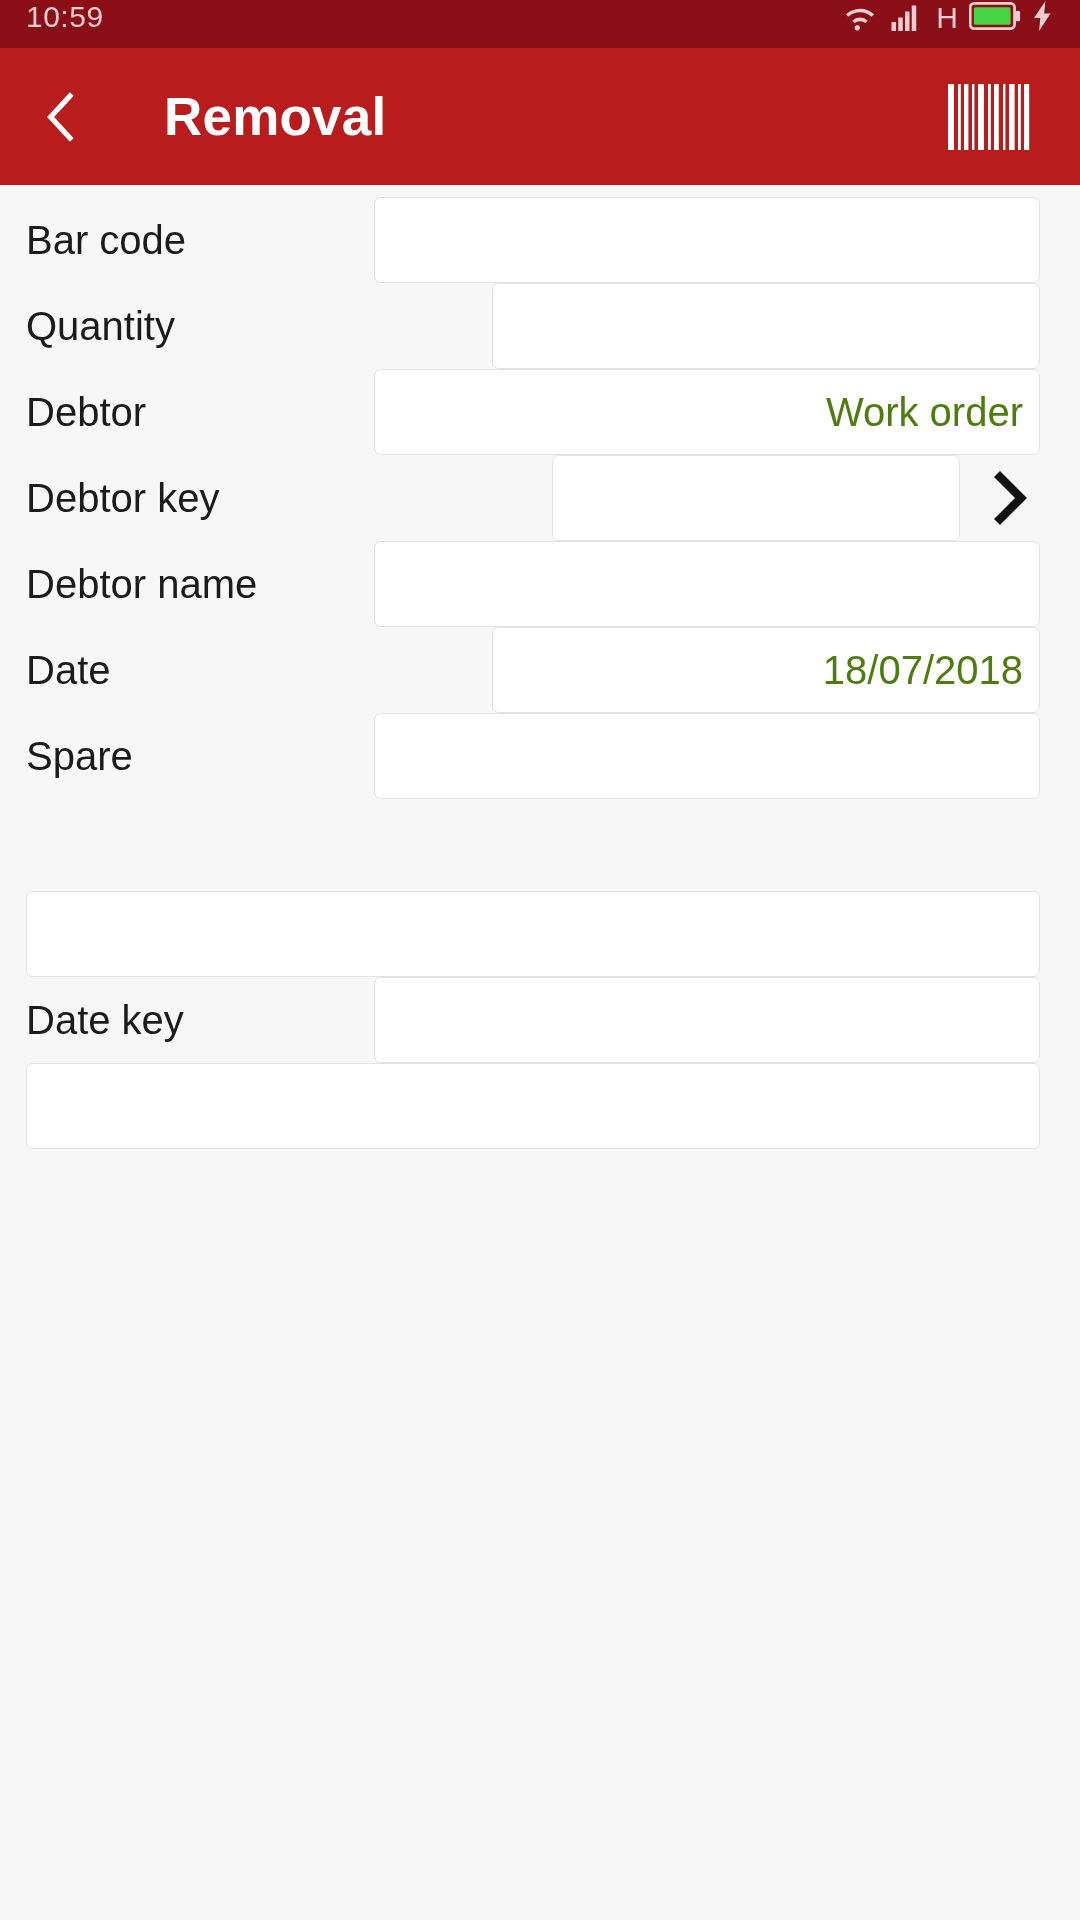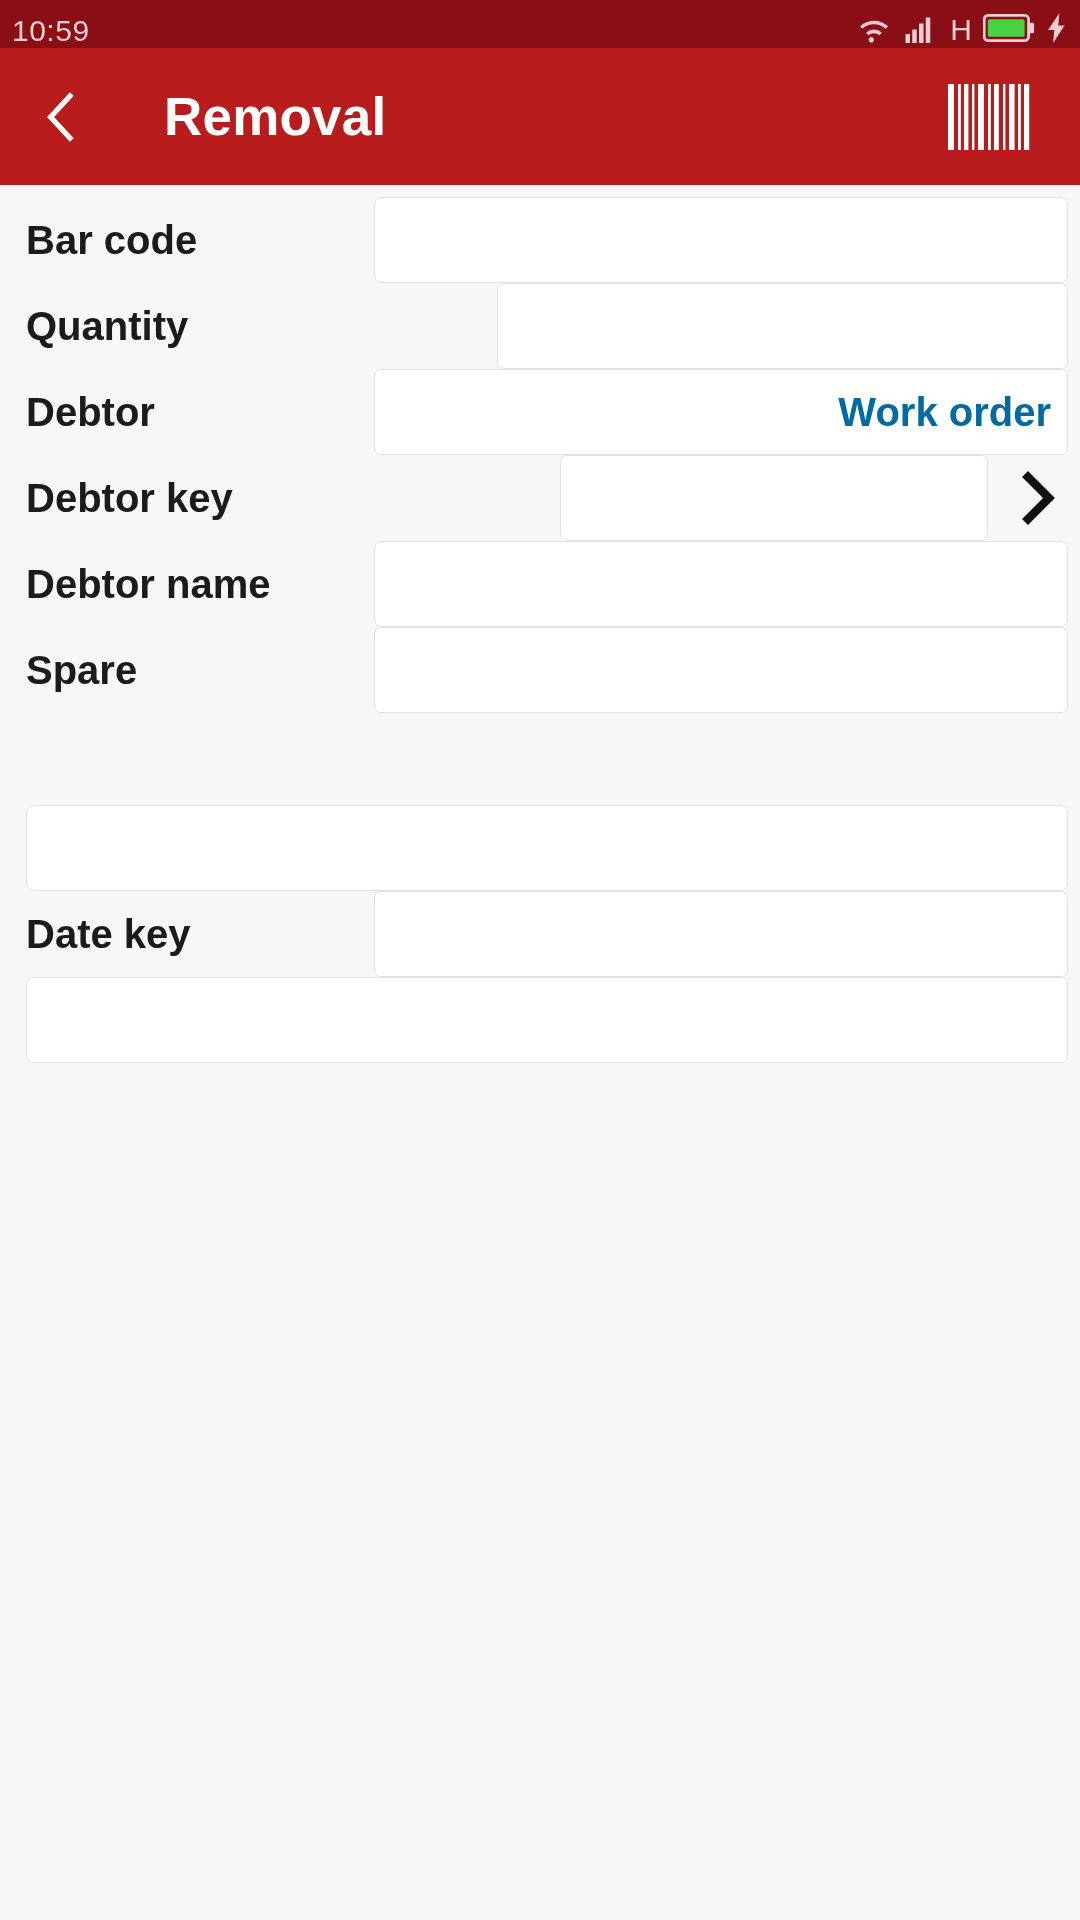--- a/index.html
+++ b/index.html
@@ -7,22 +7,22 @@
     width:1080px; height:1920px;
     background:#f7f7f7;
     font-family:"Liberation Sans", sans-serif;
     overflow:hidden;
   }
 
   
   .statusbar{
     height:48px; width:100%;
     background:#8a0e15;
-    display:flex; align-items:flex-end;
-    padding:0 12px;
+    display:flex; align-items:flex-start;
+    padding:0 26px;
     color:#f3d6d8;
   }
   .status-time{
     font-size:30px; letter-spacing:.5px; color:#f0cdd0;
   }
   .status-right{
     margin-left:auto; display:flex; align-items:center; gap:11px;
   }
   .ico{ display:block; }
 
@@ -60,23 +60,22 @@
     background:#f7f7f7;
     padding-top:12px;
   }
   .group{ width:100%; }
   .group-gap{ height:92px; }
 
   .row{
     display:flex;
     align-items:center;
     width:100%;
-    padding:0 12px 0 26px;
+    padding:0 40px 0 26px;
     min-height:86px;
-    font-weight:bold;
   }
   .row-label{
     font-size:40px;
     color:#1b1b1b;
     flex:0 0 auto;
     width:348px;
     line-height:1.05;
     white-space:nowrap;
   }
   .field-wrap{
@@ -93,21 +92,21 @@
     display:flex;
     align-items:center;
     justify-content:flex-end;
     padding:0 16px;
     width:100%;
   }
   .field.narrow-1{ width:82.3%; }   
   .field.narrow-2{ width:69.7%; }   
   .field-value{
     font-size:40px;
-    color:#0369a1;
+    color:#4d7c0f;
     white-space:nowrap;
     line-height:1;
   }
   .chevron{
     flex:0 0 auto;
     width:62px; height:62px;
     margin-left:18px;
     display:flex; align-items:center; justify-content:center;
     cursor:pointer;
   }
@@ -235,20 +234,28 @@
 
     <div class="row">
       <div class="row-label">Debtor name</div>
       <div class="field-wrap">
         <div class="field">
           <span class="field-value"></span>
         </div>
       </div>
     </div>
 
+    <div class="row">
+      <div class="row-label">Date</div>
+      <div class="field-wrap">
+        <div class="field narrow-1">
+          <span class="field-value">18/07/2018</span>
+        </div>
+      </div>
+    </div>
 
     <div class="row">
       <div class="row-label">Spare</div>
       <div class="field-wrap">
         <div class="field">
           <span class="field-value"></span>
         </div>
       </div>
     </div>
 

